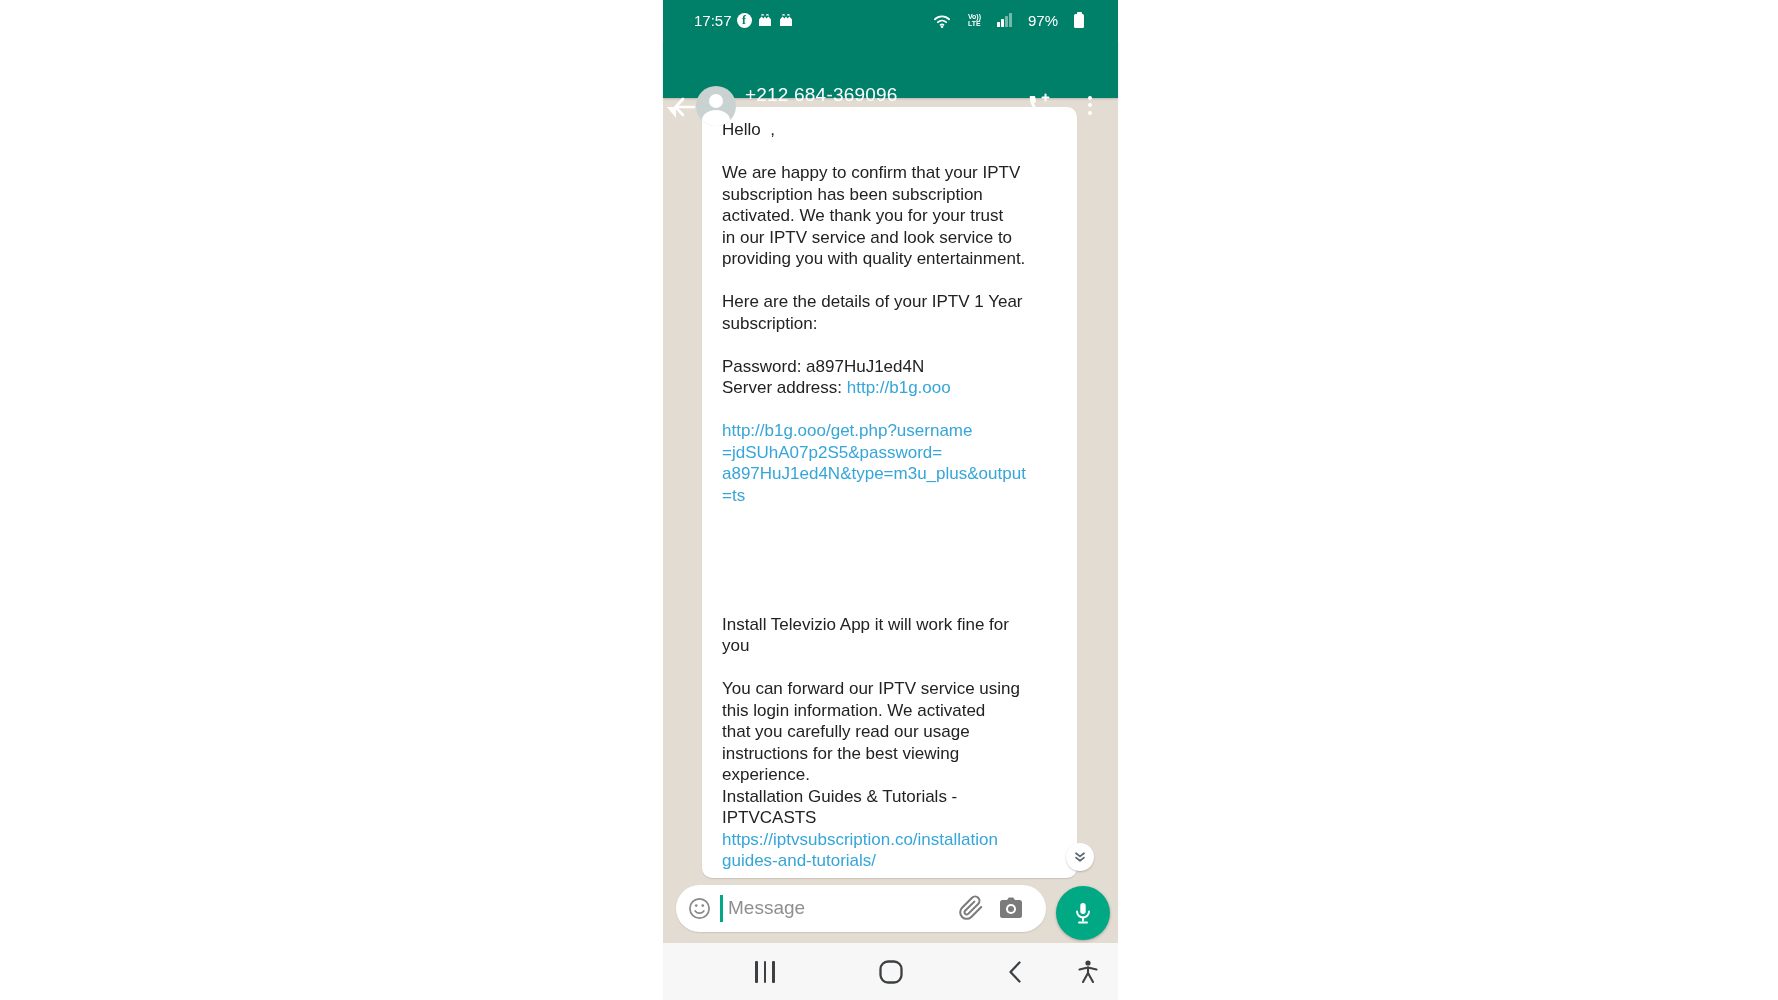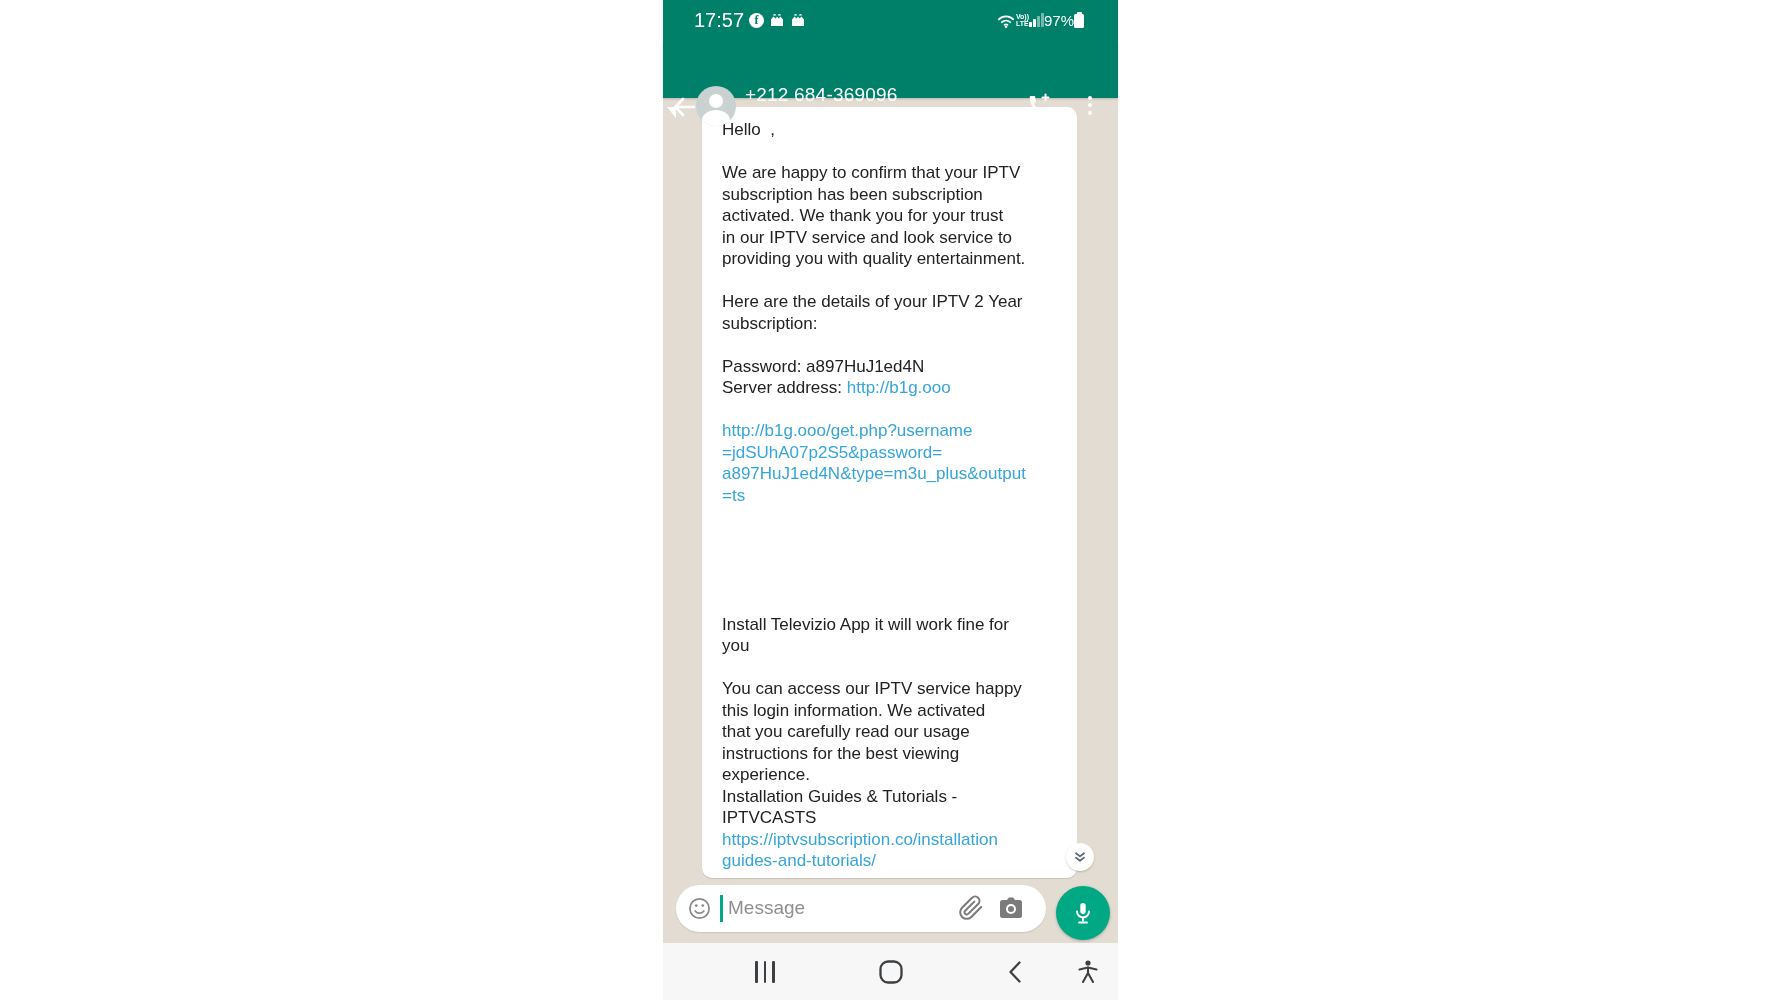--- a/index.html
+++ b/index.html
@@ -2,24 +2,24 @@
 <html><head>
 <meta charset="utf-8">
 <style>
   * { margin:0; padding:0; box-sizing:border-box; }
   body { width:1778px; height:1000px; background:#ffffff; font-family:"Liberation Sans", sans-serif; position:relative; overflow:hidden; }
   .phone { position:absolute; left:663px; top:0; width:455px; height:1000px; background:#e3dcd2; }
 
   
   .status-bar { position:absolute; left:0; top:0; width:455px; height:40px; background:#008069; }
   .sb-left { position:absolute; left:31px; top:0; height:40px; display:flex; align-items:center; gap:5px; }
-  .sb-time { color:#ffffff; font-size:20px; }
+  .sb-time { color:#ffffff; font-size:15px; }
   .fb-badge { width:15px; height:15px; border-radius:50%; background:#ffffff; color:#008069; font-size:12px; font-weight:bold; text-align:center; line-height:15px; font-family:"Liberation Serif", serif; }
   .notif-icon { display:block; }
-  .sb-right { position:absolute; right:34px; top:0; height:40px; display:flex; align-items:center; gap:0; }
+  .sb-right { position:absolute; right:34px; top:0; height:40px; display:flex; align-items:center; gap:16px; }
   .volte { color:#fff; font-size:7px; line-height:7px; font-weight:bold; text-align:center; }
   .sig { display:flex; align-items:flex-end; gap:1px; height:14px; }
   .sig i { display:block; width:3px; background:#fff; border-radius:0.5px; }
   .sb-batt-pct { color:#fff; font-size:15px; }
   .batt { position:relative; width:10px; height:16px; }
   .batt .nub { position:absolute; top:0; left:2.5px; width:5px; height:2px; background:#fff; border-radius:1px 1px 0 0; }
   .batt .bod { position:absolute; top:2px; left:0; width:10px; height:14px; background:#fff; border-radius:1.5px; }
 
   
   .chat-header { position:absolute; left:0; top:40px; width:455px; height:58px; background:#008069; box-shadow:0 1px 2px rgba(0,0,0,0.18); z-index:5; }
@@ -142,39 +142,39 @@
     <div class="bubble">
       <div>
           <div class="msg-line"><span>Hello  ,</span></div>
           <div class="msg-line"></div>
           <div class="msg-line"><span>We are happy to confirm that your IPTV</span></div>
           <div class="msg-line"><span>subscription has been subscription</span></div>
           <div class="msg-line"><span>activated. We thank you for your trust</span></div>
           <div class="msg-line"><span>in our IPTV service and look service to</span></div>
           <div class="msg-line"><span>providing you with quality entertainment.</span></div>
           <div class="msg-line"></div>
-          <div class="msg-line"><span>Here are the details of your IPTV 2 Year</span></div>
+          <div class="msg-line"><span>Here are the details of your IPTV 1 Year</span></div>
           <div class="msg-line"><span>subscription:</span></div>
           <div class="msg-line"></div>
           <div class="msg-line"><span>Password: a897HuJ1ed4N</span></div>
           <div class="msg-line"><span>Server address: </span><span class="link">http://b1g.ooo</span></div>
           <div class="msg-line"></div>
           <div class="msg-line"><span class="link">http://b1g.ooo/get.php?username</span></div>
           <div class="msg-line"><span class="link">=jdSUhA07p2S5&amp;password=</span></div>
           <div class="msg-line"><span class="link">a897HuJ1ed4N&amp;type=m3u_plus&amp;output</span></div>
           <div class="msg-line"><span class="link">=ts</span></div>
           <div class="msg-line"></div>
           <div class="msg-line"></div>
           <div class="msg-line"></div>
           <div class="msg-line"></div>
           <div class="msg-line"></div>
           <div class="msg-line"><span>Install Televizio App it will work fine for</span></div>
           <div class="msg-line"><span>you</span></div>
           <div class="msg-line"></div>
-          <div class="msg-line"><span>You can access our IPTV service happy</span></div>
+          <div class="msg-line"><span>You can forward our IPTV service using</span></div>
           <div class="msg-line"><span>this login information. We activated</span></div>
           <div class="msg-line"><span>that you carefully read our usage</span></div>
           <div class="msg-line"><span>instructions for the best viewing</span></div>
           <div class="msg-line"><span>experience.</span></div>
           <div class="msg-line"><span>Installation Guides &amp; Tutorials -</span></div>
           <div class="msg-line"><span>IPTVCASTS</span></div>
           <div class="msg-line"><span class="link">https://iptvsubscription.co/installation</span></div>
           <div class="msg-line"><span class="link">guides-and-tutorials/</span></div>
         </div>
     </div>

